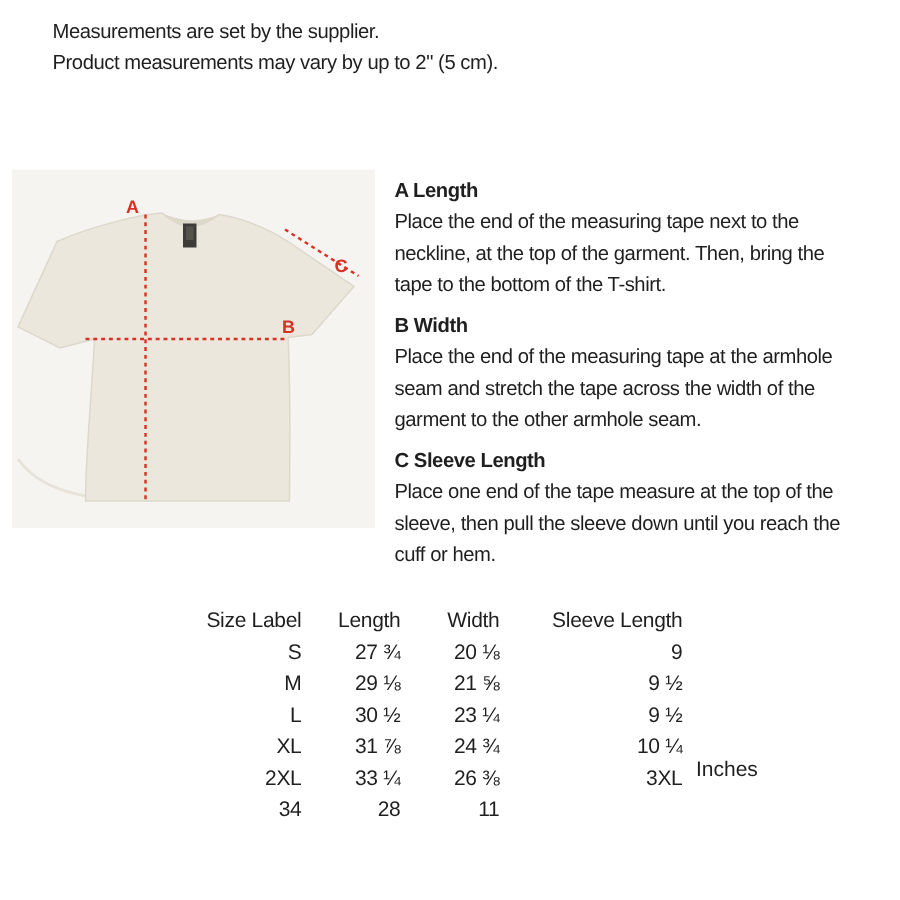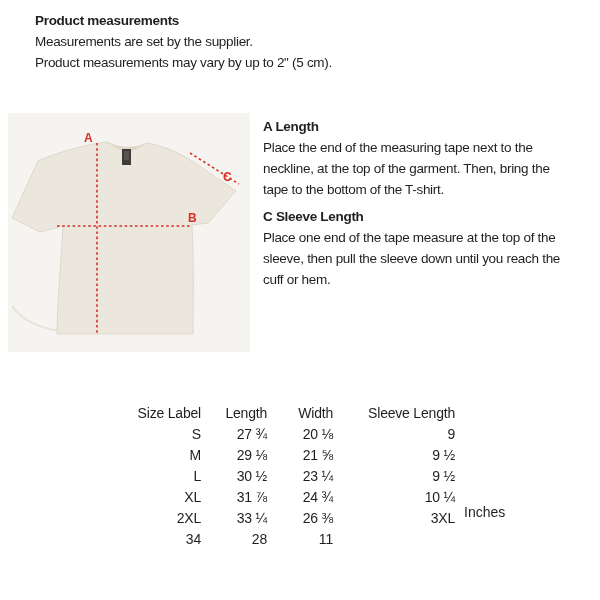--- a/index.html
+++ b/index.html
@@ -40,21 +40,20 @@
 
   .unit-label {
     position: absolute; left: 464px; top: 483px;
     font-size: 14px; line-height: 18px; font-weight: normal; margin-top: 20px;
   }
 </style>
 </head>
 <body>
 
 <div class="intro txt">
-  <span class="line bold">Product measurements</span>
   <span class="line">Measurements are set by the supplier.</span>
   <span class="line">Product measurements may vary by up to 2" (5 cm).</span>
 </div>
 
 <div class="photo">
   <svg width="242" height="239" viewBox="0 0 242 239">
     <rect x="0" y="0" width="242" height="239" fill="#f5f4f1"></rect>
 
     <path d="M 4 193 Q 18 213 52 218" stroke="#e7e3d8" stroke-width="2" fill="none"></path>
 
@@ -92,20 +91,26 @@
 </div>
 
 <div class="instructions txt">
   <div class="section">
     <span class="line bold">A Length</span>
     <span class="line">Place the end of the measuring tape next to the</span>
     <span class="line">neckline, at the top of the garment. Then, bring the</span>
     <span class="line">tape to the bottom of the T-shirt.</span>
   </div>
   <div class="section">
+    <span class="line bold">B Width</span>
+    <span class="line">Place the end of the measuring tape at the armhole</span>
+    <span class="line">seam and stretch the tape across the width of the</span>
+    <span class="line">garment to the other armhole seam.</span>
+  </div>
+  <div class="section">
     <span class="line bold">C Sleeve Length</span>
     <span class="line">Place one end of the tape measure at the top of the</span>
     <span class="line">sleeve, then pull the sleeve down until you reach the</span>
     <span class="line">cuff or hem.</span>
   </div>
 </div>
 
 <div class="size-table">
   <div class="cell">Size Label</div>
   <div class="cell">Length</div>

